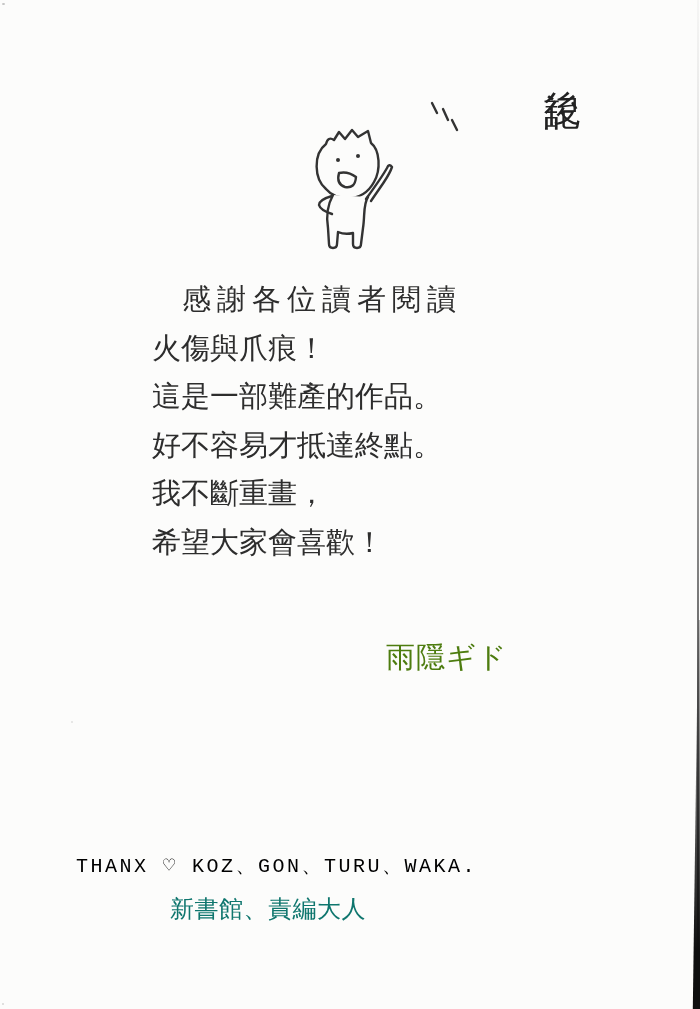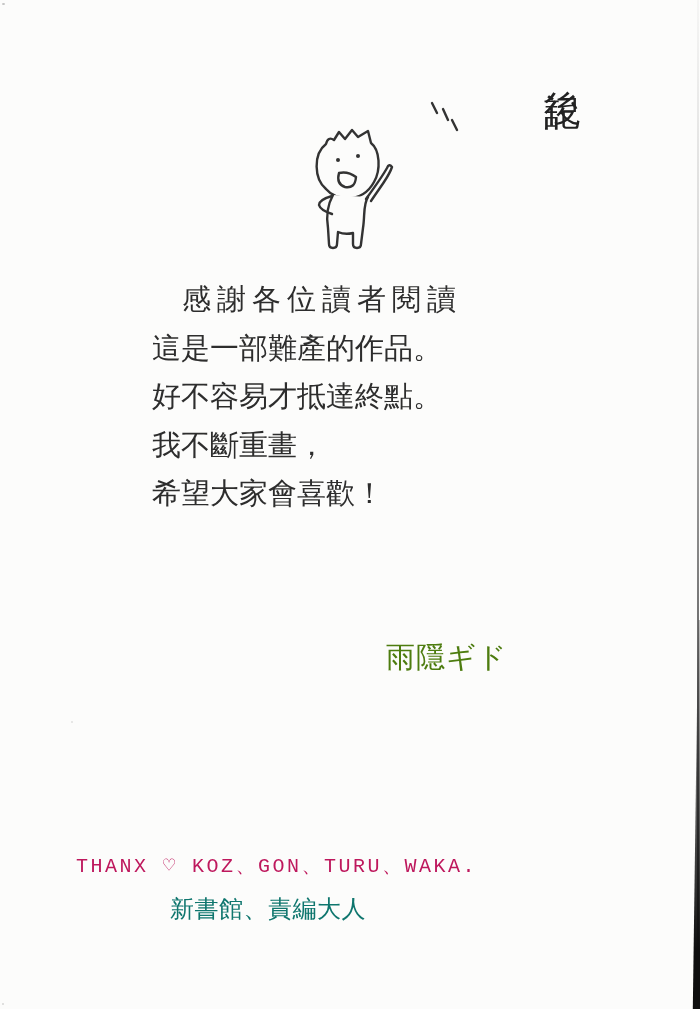--- a/index.html
+++ b/index.html
@@ -66,21 +66,21 @@
     color: #4d7c0f;
     white-space: nowrap;
   }
 
   .thanx {
     position: absolute;
     left: 76px;
     top: 852px;
     font-size: 20px;
     letter-spacing: 2.5px;
-    color: #be185d;
+    color: #000000;
     white-space: nowrap;
   }
 
   .publisher {
     position: absolute;
     left: 170px;
     top: 893px;
     font-size: 24px;
     letter-spacing: 0.5px;
     color: #0f766e;
@@ -176,20 +176,21 @@
          L 65 136
          C 67 124, 65 112, 70 105"></path>
 
     <path class="ink" d="M68 107 C 76 96, 84 85, 89 76 Q 91 71, 94 75 Q 92 81, 86 90 C 82 96, 77 103, 73 109"></path>
 
     <path class="ink" d="M34 104 C 27 106, 21 109, 21 113 C 22 117, 28 120, 34 122"></path>
   </svg>
 
   <div class="message">
     <div class="line first">感謝各位讀者閱讀</div>
+    <div class="line">火傷與爪痕！</div>
     <div class="line">這是一部難產的作品。</div>
     <div class="line">好不容易才抵達終點。</div>
     <div class="line">我不斷重畫，</div>
     <div class="line">希望大家會喜歡！</div>
   </div>
 
   <div class="signature">雨隱ギド</div>
 
   <div class="thanx">THANX ♡ KOZ、GON、TURU、WAKA.</div>
 

